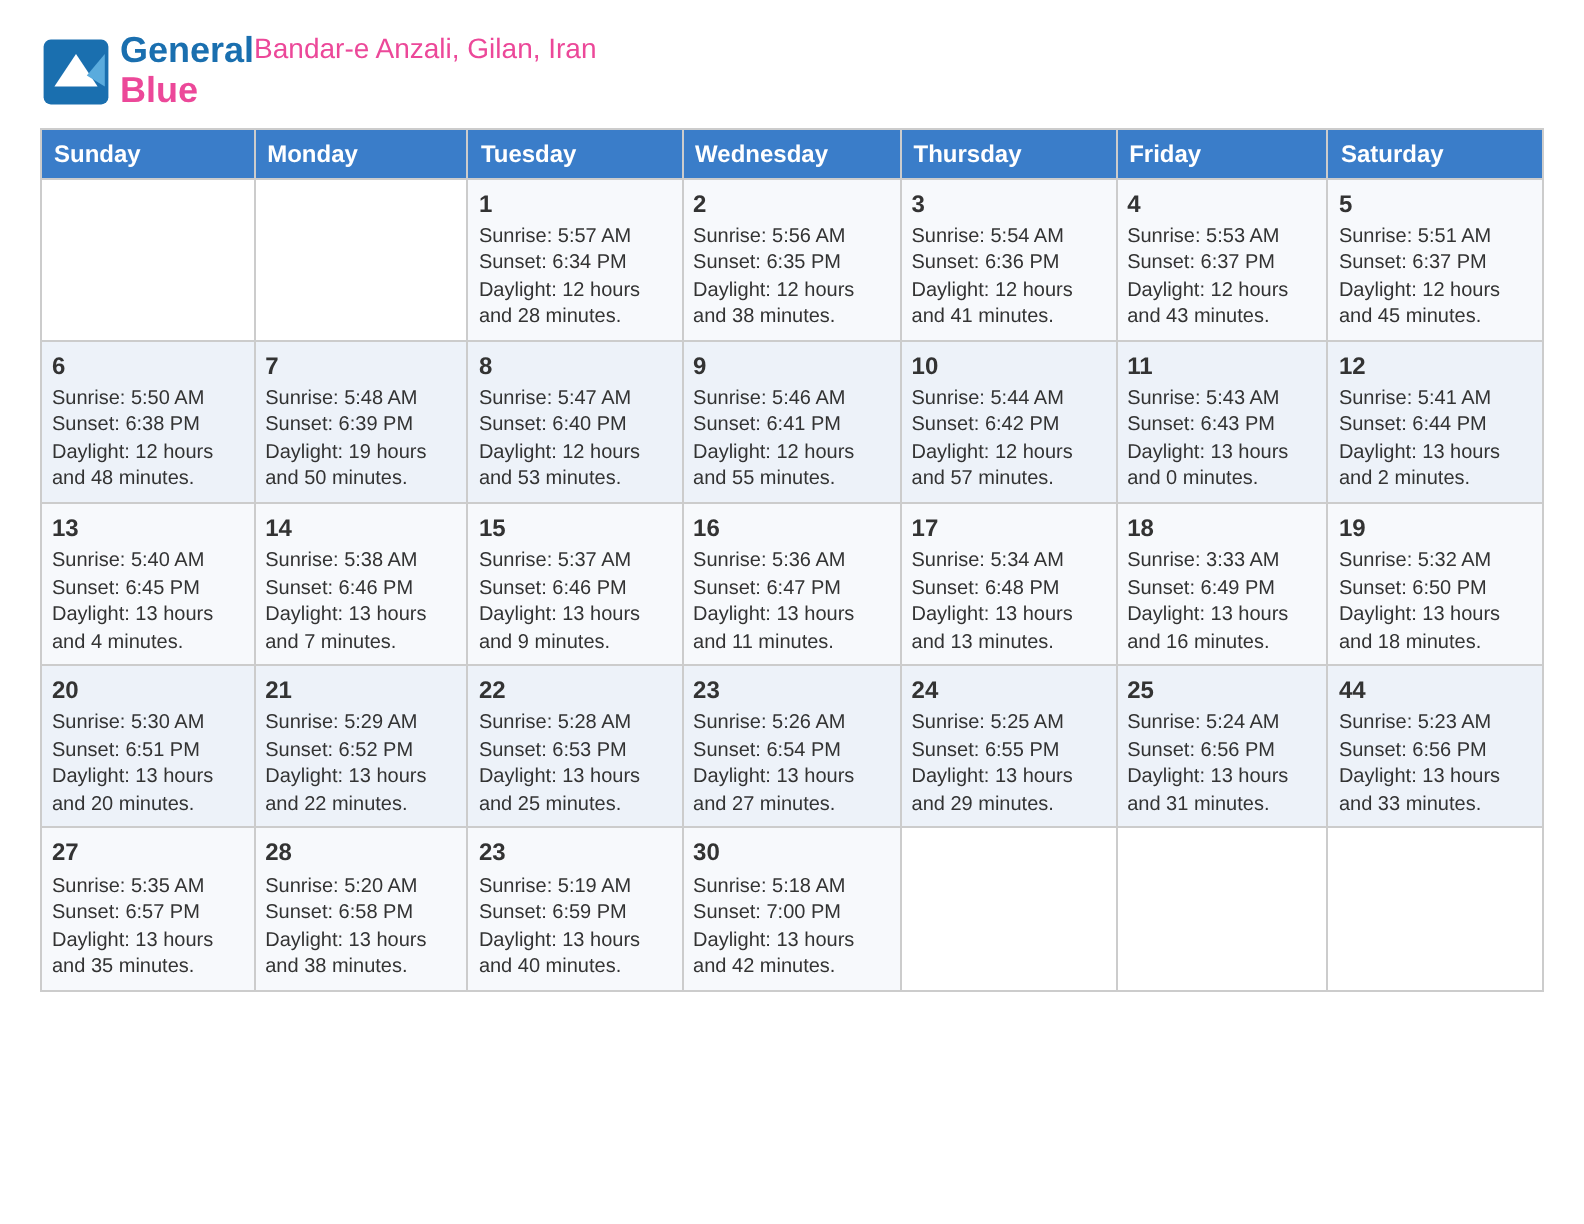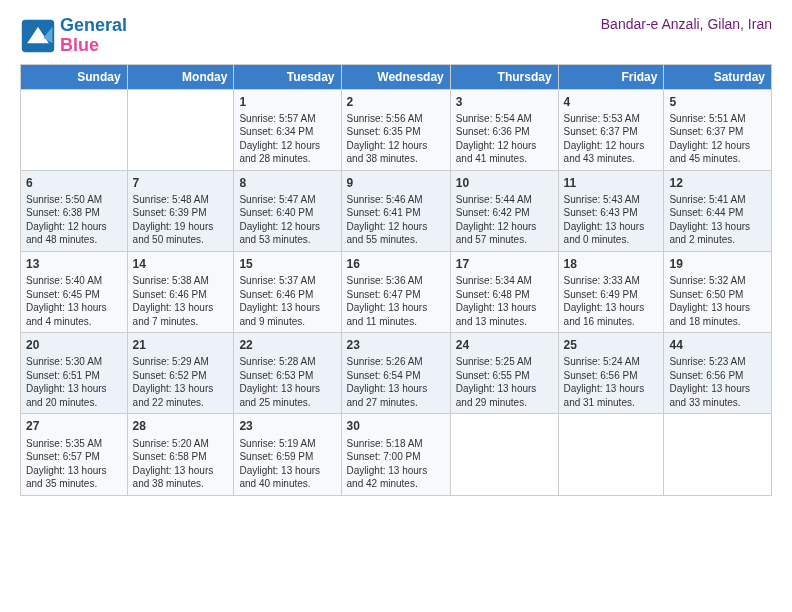--- a/index.html
+++ b/index.html
@@ -11,21 +11,20 @@
       overflow: hidden;
     }
     .page {
       width: 792px;
       height: 612px;
       padding: 16px 20px 12px 20px;
       background: #fff;
     }
     .header {
       display: flex;
-      justify-content: space-between;
       align-items: flex-start;
       margin-bottom: 8px;
     }
     .logo {
       display: flex;
       align-items: center;
     }
     .logo-text {
       font-size: 18px;
       font-weight: bold;
@@ -44,31 +43,31 @@
       text-align: right;
     }
     .main-title {
       font-size: 30px;
       font-weight: bold;
       color: #333;
       line-height: 1.1;
     }
     .subtitle {
       font-size: 14px;
-      color: #701a75;
+      color: #ec4899;
     }
     .calendar {
       width: 100%;
       border-collapse: collapse;
       font-size: 10.5px;
     }
     .calendar thead th {
       background: #3a7dc9;
       color: #fff;
-      text-align: right;
+      text-align: left;
       padding: 5px 6px;
       font-size: 12px;
       font-weight: bold;
       border: 1px solid #ccc;
     }
     .calendar tbody td {
       border: 1px solid #ccc;
       vertical-align: top;
       padding: 4px 5px;
       width: 113px;

